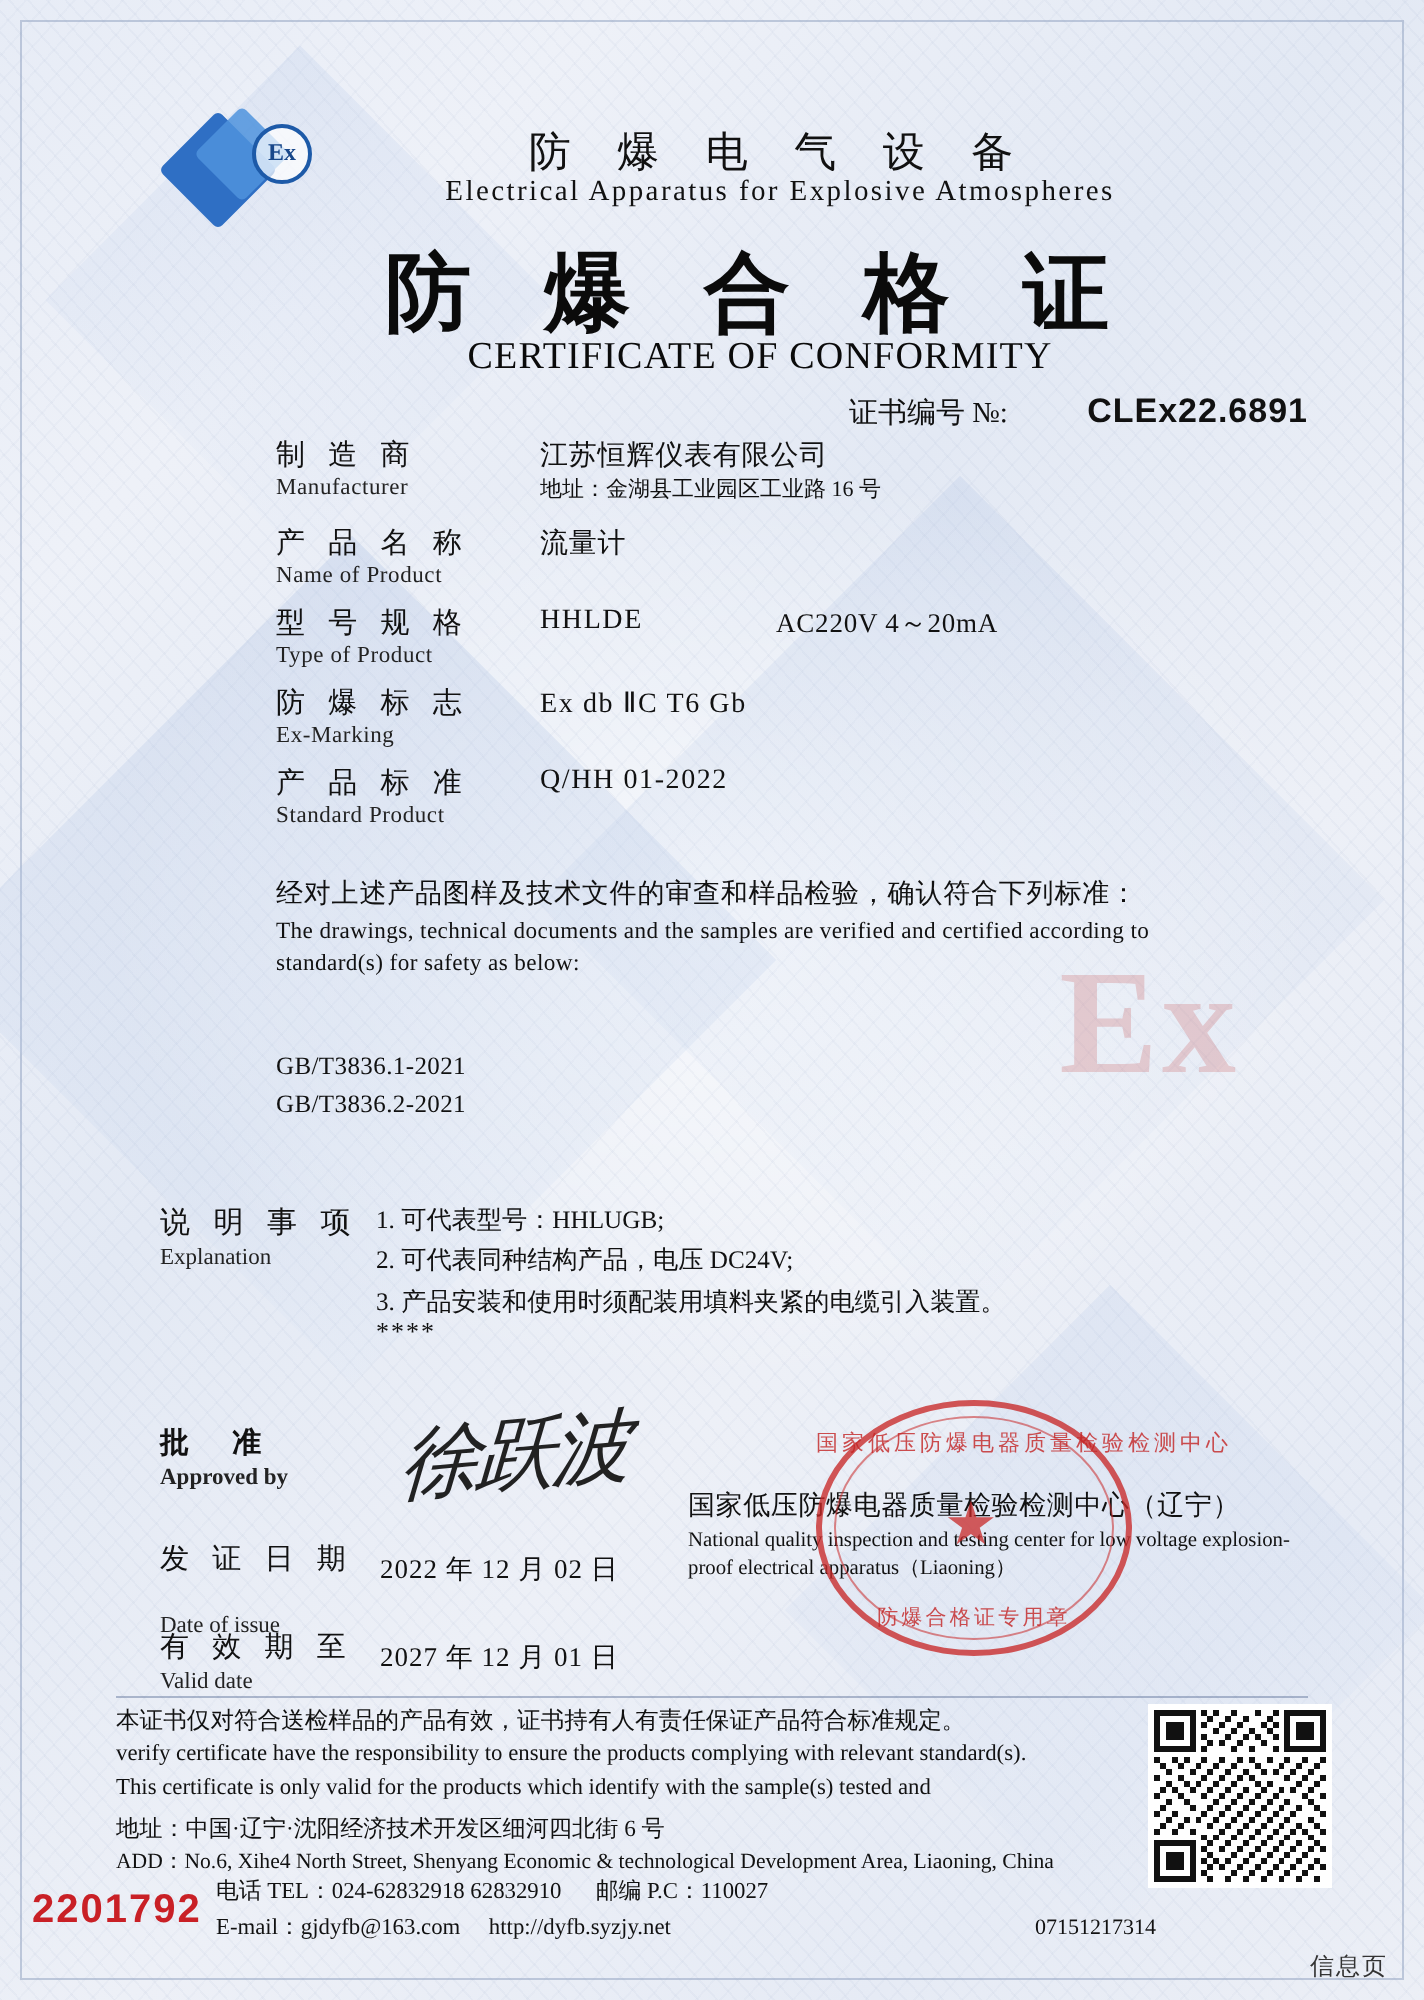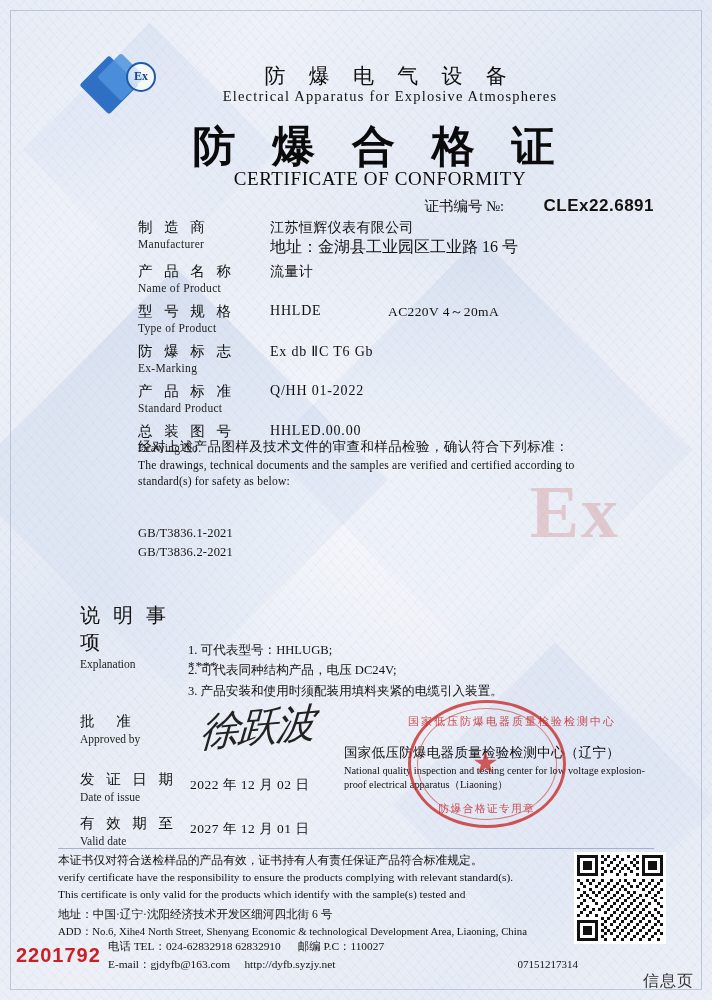--- a/index.html
+++ b/index.html
@@ -214,21 +214,21 @@
     letter-spacing: 0.4px;
   }
   .fval.mono {
     font-family: "Liberation Serif", serif;
     letter-spacing: 0.8px;
   }
   .fval-sub {
     position: absolute;
     left: 182px;
     top: 19px;
-    font-size: 16px;
+    font-size: 11px;
     color: #111;
   }
   .fval-second {
     position: absolute;
     left: 300px;
     top: 1px;
     font-size: 13.5px;
     color: #111;
     letter-spacing: 0.4px;
   }
@@ -270,55 +270,55 @@
 
   
   .expl-label {
     position: absolute;
     left: 80px;
     top: 602px;
     width: 110px;
   }
   .expl-label .cn {
     display: block;
-    font-size: 20px;
+    font-size: 15px;
     letter-spacing: 4px;
     color: #111;
   }
   .expl-label .en {
     display: block;
     font-size: 11.5px;
     color: #222;
     margin-top: 2px;
   }
   .expl-body {
     position: absolute;
     left: 188px;
     top: 600px;
     width: 440px;
     font-size: 12.6px;
     color: #111;
     line-height: 1.62;
-    margin-top: 40px;
   }
   .expl-stars {
     position: absolute;
     left: 188px;
     top: 658px;
     font-size: 13px;
     letter-spacing: 1px;
     color: #111;
   }
 
   
   .appr-label {
     position: absolute;
     left: 80px;
     top: 712px;
     width: 120px;
+    font-weight: bold;
   }
   .appr-label .cn { display: block; font-size: 14.5px; letter-spacing: 9px; color: #111; }
   .appr-label .en { display: block; font-size: 11.5px; color: #222; margin-top: 2px; }
 
   .signature {
     position: absolute;
     left: 200px;
     top: 700px;
     font-family: "Liberation Serif", serif;
     font-size: 40px;
@@ -329,21 +329,21 @@
     opacity: 0.92;
   }
 
   .issue-label {
     position: absolute;
     left: 80px;
     top: 770px;
     width: 120px;
   }
   .issue-label .cn { display: block; font-size: 14.5px; letter-spacing: 4px; color: #111; }
-  .issue-label .en { display: block; font-size: 11.5px; color: #222; margin-top: 2px; }
+  .issue-label .en { display: block; font-size: 11.5px; color: #222; margin-top: 18px; }
   .issue-val {
     position: absolute;
     left: 190px;
     top: 776px;
     font-size: 13.5px;
     color: #111;
     letter-spacing: 0.5px;
   }
   .valid-label {
     position: absolute;
@@ -477,21 +477,21 @@
     font-size: 20px;
     font-weight: bold;
     color: #c92026;
     letter-spacing: 1px;
     text-align: right;
   }
   .pagemark {
     position: absolute;
     right: 18px;
     bottom: 8px;
-    font-size: 16px;
+    font-size: 12px;
     color: #333;
     letter-spacing: 1px;
     margin-top: 15px;
   }
   
   .qr {
     position: absolute;
     right: 46px;
     top: 852px;
     width: 92px;
@@ -570,27 +570,20 @@
     </div>
 
     <div class="frow" style="min-height:38px">
       <div class="flabel">
         <span class="cn">产 品 标 准</span>
         <span class="en">Standard Product</span>
       </div>
       <div class="fval mono">Q/HH 01-2022</div>
     </div>
 
-    <div class="frow" style="min-height:38px">
-      <div class="flabel">
-        <span class="cn">总 装 图 号</span>
-        <span class="en">Drawing No.</span>
-      </div>
-      <div class="fval mono">HHLED.00.00</div>
-    </div>
   </div>
 
   <div class="verif">
     <div class="cn">经对上述产品图样及技术文件的审查和样品检验，确认符合下列标准：</div>
     <div class="en">The drawings, technical documents and the samples are verified and certified according to standard(s) for safety as below:</div>
   </div>
 
   <div class="standards">
     <div class="std-row">
       <span class="std-code">GB/T3836.1-2021</span>

